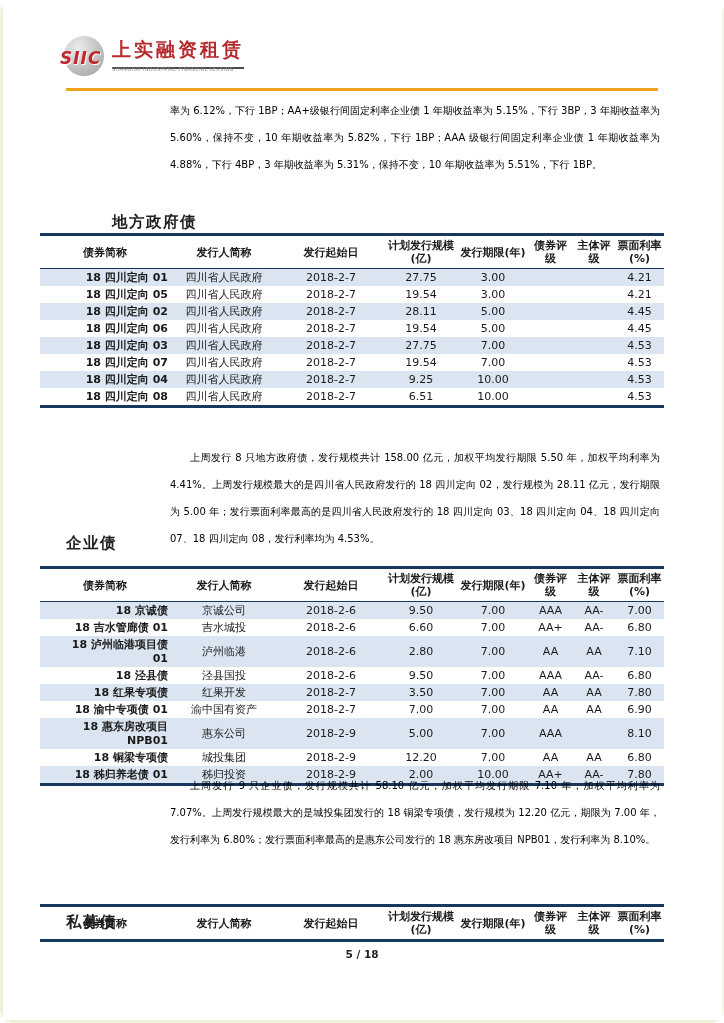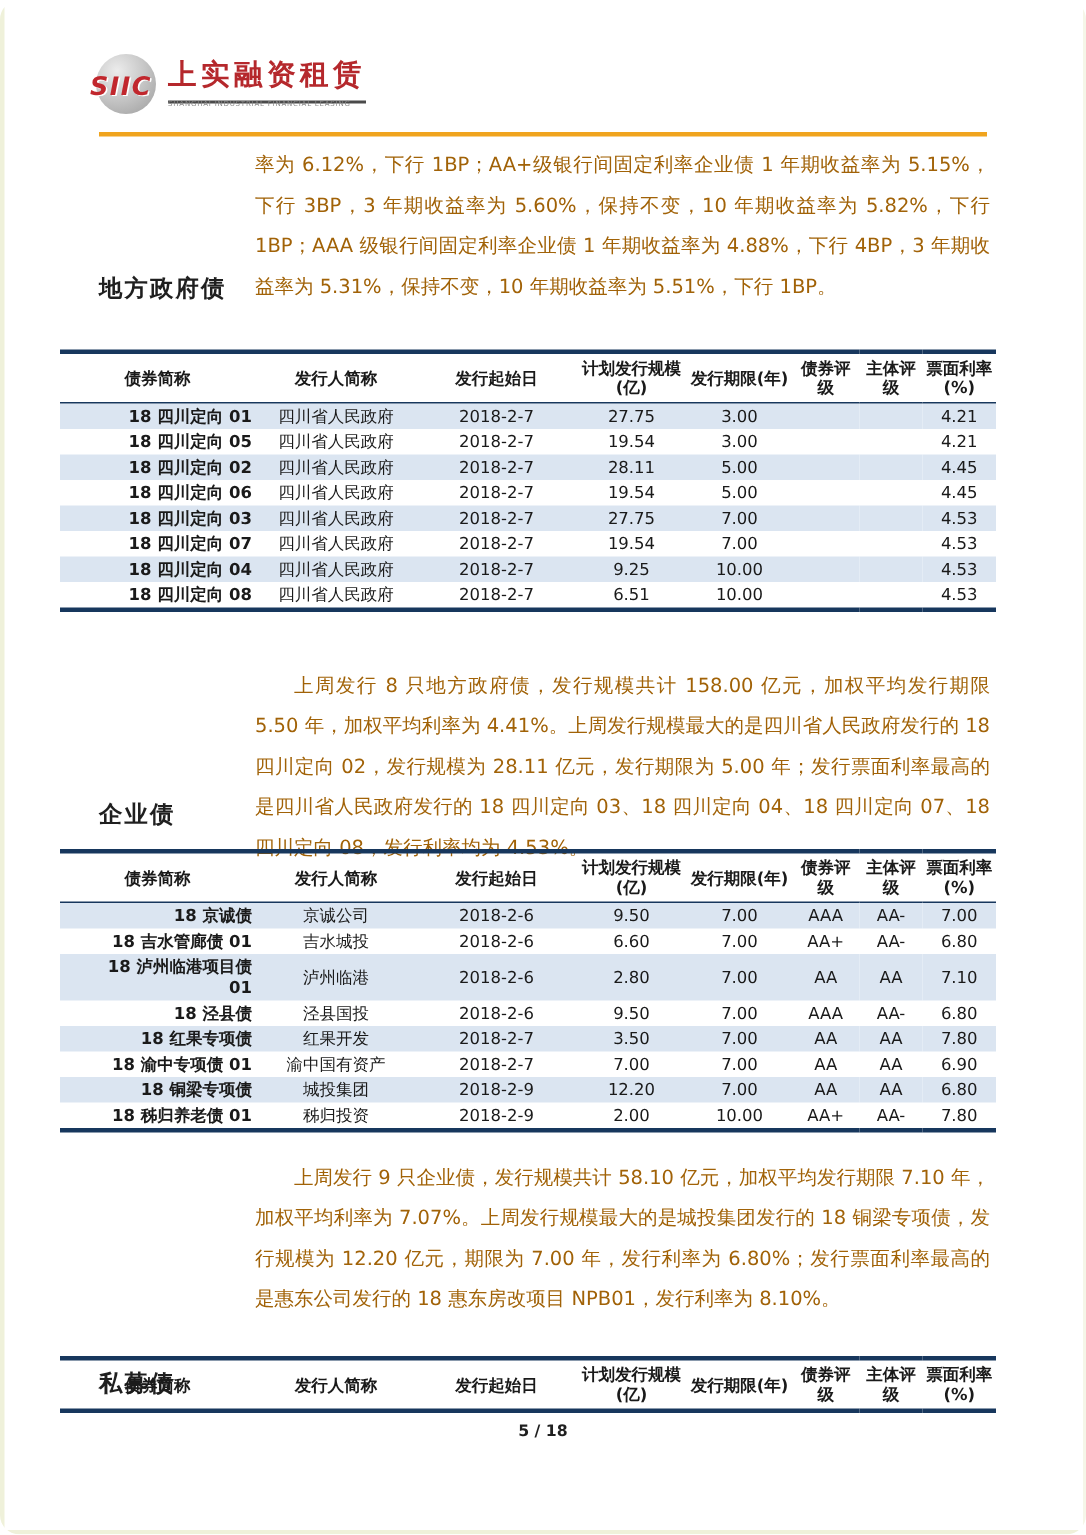--- a/index.html
+++ b/index.html
@@ -18,31 +18,31 @@
     background:radial-gradient(circle at 35% 28%, #ececec 0%, #c9c9c9 45%, #9b9b9b 100%);}
   .siic{position:absolute;left:-4px;top:14px;font-size:17px;font-weight:bold;font-style:italic;
     color:#c1272d;letter-spacing:1px;text-shadow:1px 1px 0 #fff;}
   .logo-cn{position:absolute;left:48px;top:3px;font-size:19px;font-weight:bold;color:#b5282c;
     letter-spacing:3px;white-space:nowrap;border-bottom:2px solid #4a4a4a;padding-bottom:4px;}
   .logo-en{position:absolute;left:48px;top:33px;font-size:9px;color:#8a8a8a;white-space:nowrap;
     letter-spacing:1px;transform:scale(0.52);transform-origin:left top;}
   .accent-rule{position:absolute;left:66px;top:88px;width:592px;height:3px;background:#f0a41e;}
 
   
-  .para{position:absolute;left:170px;width:490px;font-size:13px;line-height:27px;
-    text-align:justify;color:#a16207;}
+  .para{position:absolute;left:170px;width:490px;font-size:10px;line-height:27px;
+    text-align:justify;color:#000000;}
   .para.indent{text-indent:2em;}
   .p-intro{top:97px;}
   .p-localgov{top:404px;margin-top:40px;}
   .p-corp{top:772px;}
 
   
   .sec-title{position:absolute;left:66px;font-size:15.5px;font-weight:bold;color:#1f1f1f;
     letter-spacing:1.5px;}
-  .t-localgov{top:182px;}
+  .t-localgov{top:212px;margin-left:46px;}
   .t-corp{top:533px;}
   .t-private{top:912px;}
 
   
   .bond-table{position:absolute;left:40px;width:624px;border-collapse:collapse;
     font-size:11px;color:#1a1a1a;table-layout:fixed;}
   .tb-localgov{top:233px;}
   .tb-corp{top:566px;}
   .tb-private{top:904px;}
   .bond-table thead tr{border-top:3px solid #17375d;border-bottom:1.5px solid #17375d;}
@@ -267,20 +267,30 @@
           <td>18 渝中专项债 01</td>
           <td>渝中国有资产</td>
           <td>2018-2-7</td>
           <td>7.00</td>
           <td>7.00</td>
           <td>AA</td>
           <td>AA</td>
           <td>6.90</td>
         </tr>
         <tr>
+          <td>18 惠东房改项目 NPB01</td>
+          <td>惠东公司</td>
+          <td>2018-2-9</td>
+          <td>5.00</td>
+          <td>7.00</td>
+          <td>AAA</td>
+          <td></td>
+          <td>8.10</td>
+        </tr>
+        <tr>
           <td>18 铜梁专项债</td>
           <td>城投集团</td>
           <td>2018-2-9</td>
           <td>12.20</td>
           <td>7.00</td>
           <td>AA</td>
           <td>AA</td>
           <td>6.80</td>
         </tr>
         <tr>

